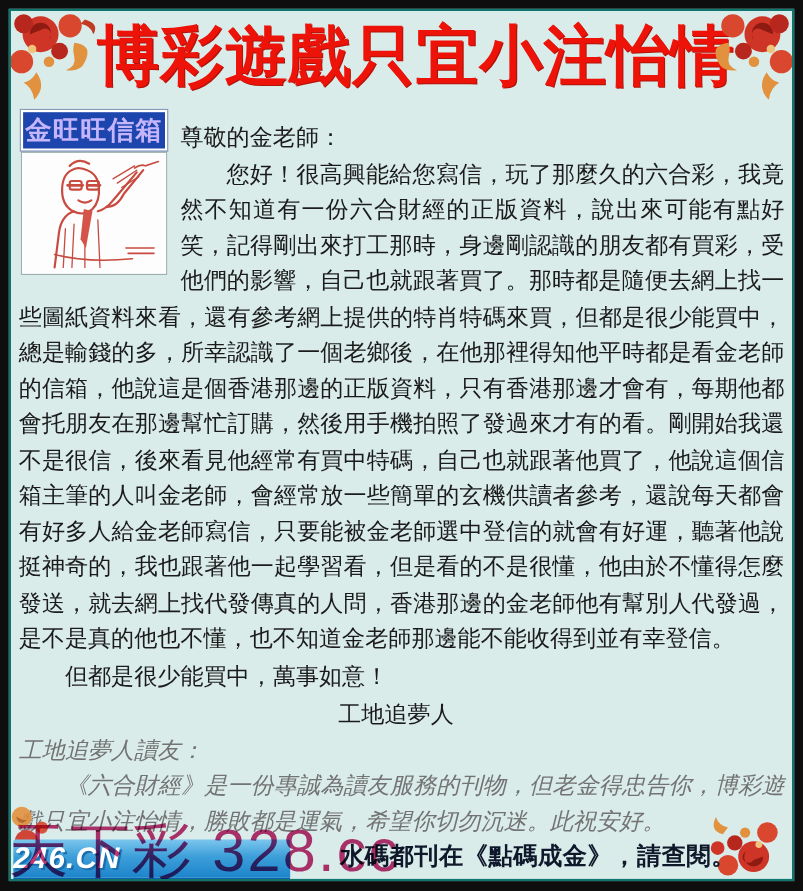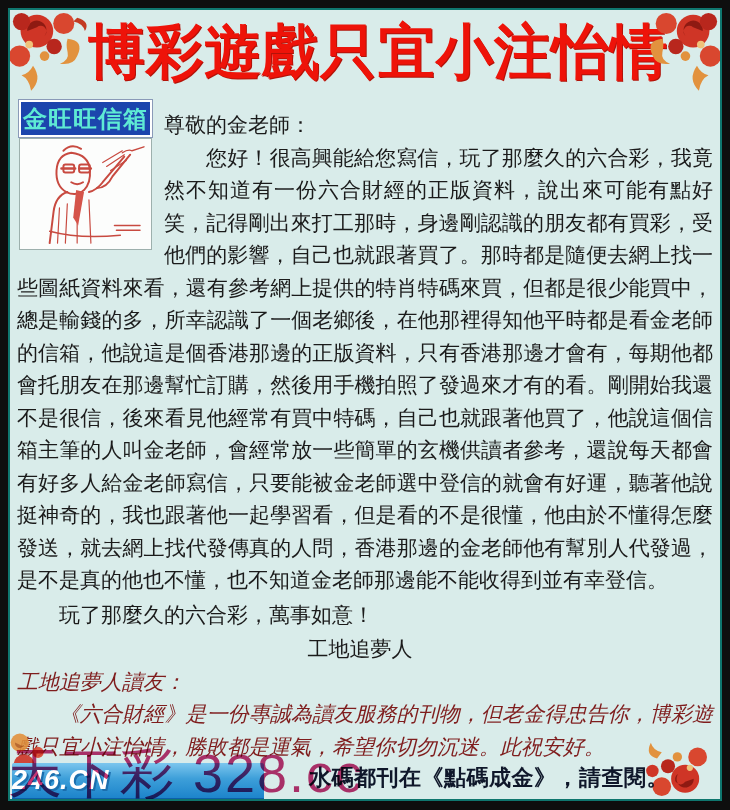--- a/index.html
+++ b/index.html
@@ -15,32 +15,32 @@
     font-size:57px; line-height:74px; color:#ee1309; letter-spacing:1px;
     transform:scaleY(1.04); text-shadow:1px 1px 0 #b21309; white-space:nowrap;
   }
   .content {
     position:absolute; top:84px; left:7px; right:7px; bottom:0;
     font-size:21px; line-height:32.5px; color:#1b1b1b; text-align:justify;
   }
   .sidebar { float:left; width:133px; margin:6px 12px 4px 2px; }
   .mail-label {
     background:#1c45ad; border:2px solid #fff; outline:1px solid #8a9ab8;
-    color:#5eead4; font-family:"Liberation Sans", sans-serif; font-weight:bold;
+    color:#c4b5fd; font-family:"Liberation Sans", sans-serif; font-weight:bold;
     font-size:24px; line-height:33px; text-align:center; letter-spacing:1px;
   }
   .portrait {
     margin-top:1px; background:#fcfdfc; border:1px solid #9db0ad;
     width:133px; height:112px; display:block;
   }
   p.salutation { margin-top:15px; }
   p.body { text-indent:2em; }
   p.closing { text-indent:2em; margin-top:2px; }
   p.signature { text-align:center; padding-right:10px; margin-top:2px; }
-  .reply { font-style:italic; color:#7f1d1d; }
+  .reply { font-style:italic; color:#737373; }
   .reply .reply-body { text-indent:2em; }
   .reply .reply-signature { text-align:right; padding-right:58px; }
   .corner { position:absolute; width:96px; height:96px; z-index:3; pointer-events:none; }
   .corner.tl { left:0; top:0; }
   .corner.tr { right:0; top:0; transform:scaleX(-1); }
   .corner.br { right:0; bottom:0; transform:scaleX(-1) scaleY(-1); width:104px; height:78px; }
   .corner.bl { left:0; bottom:0; transform:scaleY(-1); width:70px; height:96px; opacity:.9; }
   .footer-bluebox {
     position:absolute; left:2px; bottom:-4px; width:252px; height:40px; z-index:4;
     background:linear-gradient(#7cc6ee 0%, #3d9fd9 45%, #1d84cb 100%);
@@ -143,21 +143,21 @@
             <path d="M40,70 l-2,36 m10,-40 l-2,40 m12,-42 l0,42 m12,-44 l2,44" stroke-width="1.2"></path>
             <path d="M30,94 q30,8 72,4" stroke-width="1.5"></path>
             <path d="M96,88 h26 m-24,5 h24" stroke-width="1.5"></path>
           </g>
           <path d="M57,52 l8,2 -6,34 -5,-8 z" fill="#d5544a" stroke="none"></path>
         </svg>
       </div>
 
       <p class="salutation">尊敬的金老師：</p>
       <p class="body">您好！很高興能給您寫信，玩了那麼久的六合彩，我竟然不知道有一份六合財經的正版資料，說出來可能有點好笑，記得剛出來打工那時，身邊剛認識的朋友都有買彩，受他們的影響，自己也就跟著買了。那時都是隨便去網上找一些圖紙資料來看，還有參考網上提供的特肖特碼來買，但都是很少能買中，總是輸錢的多，所幸認識了一個老鄉後，在他那裡得知他平時都是看金老師的信箱，他說這是個香港那邊的正版資料，只有香港那邊才會有，每期他都會托朋友在那邊幫忙訂購，然後用手機拍照了發過來才有的看。剛開始我還不是很信，後來看見他經常有買中特碼，自己也就跟著他買了，他說這個信箱主筆的人叫金老師，會經常放一些簡單的玄機供讀者參考，還說每天都會有好多人給金老師寫信，只要能被金老師選中登信的就會有好運，聽著他說挺神奇的，我也跟著他一起學習看，但是看的不是很懂，他由於不懂得怎麼發送，就去網上找代發傳真的人問，香港那邊的金老師他有幫別人代發過，是不是真的他也不懂，也不知道金老師那邊能不能收得到並有幸登信。</p>
-      <p class="closing">玩了那麼久的六合彩，萬事如意！</p>
+      <p class="closing">但都是很少能買中，萬事如意！</p>
       <p class="signature">工地追夢人</p>
 
       <div class="reply">
         <p class="reply-salutation">工地追夢人讀友：</p>
         <p class="reply-body">《六合財經》是一份專誠為讀友服務的刊物，但老金得忠告你，博彩遊戲只宜小注怡情，勝敗都是運氣，希望你切勿沉迷。此祝安好。</p>
       </div>
     </div>
 
     <div class="footer-bluebox">
       <span class="url">246.CN</span>

